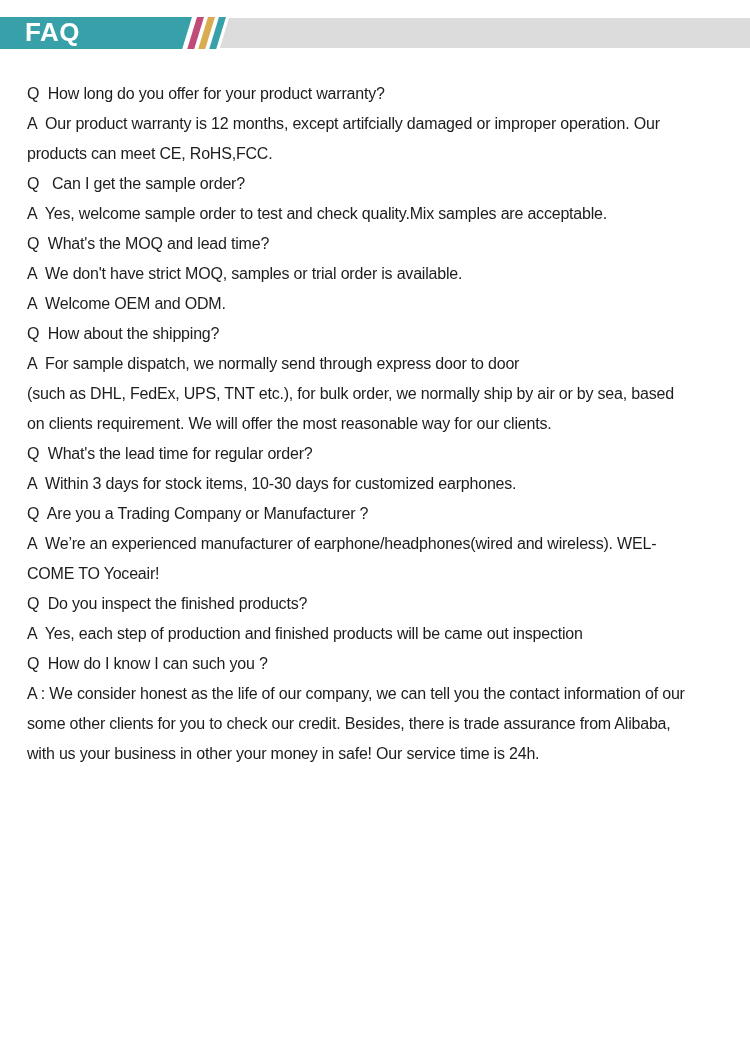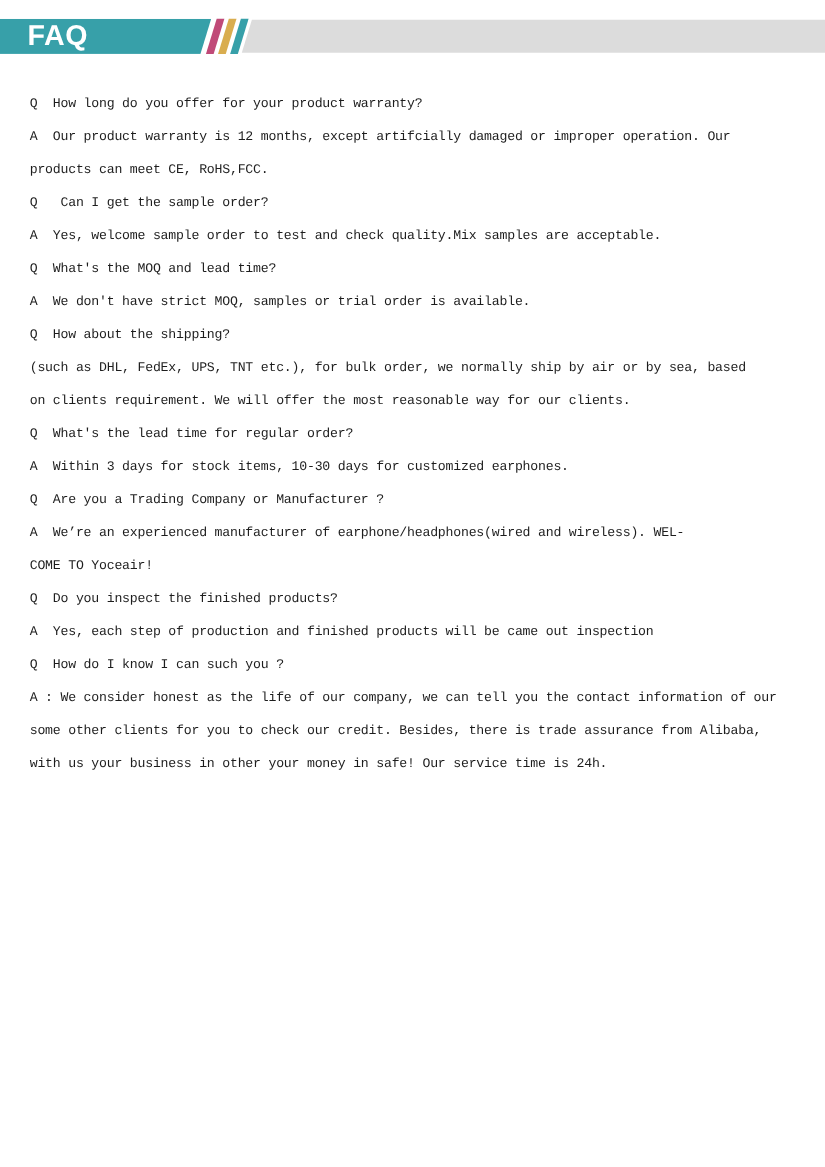--- a/index.html
+++ b/index.html
@@ -68,26 +68,25 @@
     transform: skewX(-17deg);
     transform-origin: top left;
   }
   
   .faq-list {
     padding: 30px 27px 0 27px;
   }
   .faq-item + .faq-item {
   }
   .line {
-    font-size: 12px;
+    font-size: 16px;
     line-height: 30px;
     letter-spacing: -0.2px;
     white-space: pre;
     color: var(--text);
-    font-family: Liberation Mono, monospace;
   }
 </style>
 </head>
 <body>
 
 <div class="page">
 
   <header class="faq-header">
     <div class="title-band">
       <span class="title-text">FAQ</span>
@@ -115,25 +114,29 @@
     </section>
 
     <section class="faq-item">
       <div class="line q-line">Q  What's the MOQ and lead time?</div>
       <div class="answer">
           <div class="line a-line">A  We don't have strict MOQ, samples or trial order is available.</div>
         </div>
     </section>
 
     <section class="faq-item">
+      <div class="answer">
+          <div class="line a-line">A  Welcome OEM and ODM.</div>
+        </div>
     </section>
 
     <section class="faq-item">
       <div class="line q-line">Q  How about the shipping?</div>
       <div class="answer">
+          <div class="line a-line">A  For sample dispatch, we normally send through express door to door</div>
           <div class="line a-line">(such as DHL, FedEx, UPS, TNT etc.), for bulk order, we normally ship by air or by sea, based</div>
           <div class="line a-line">on clients requirement. We will offer the most reasonable way for our clients.</div>
         </div>
     </section>
 
     <section class="faq-item">
       <div class="line q-line">Q  What's the lead time for regular order?</div>
       <div class="answer">
           <div class="line a-line">A  Within 3 days for stock items, 10-30 days for customized earphones.</div>
         </div>

